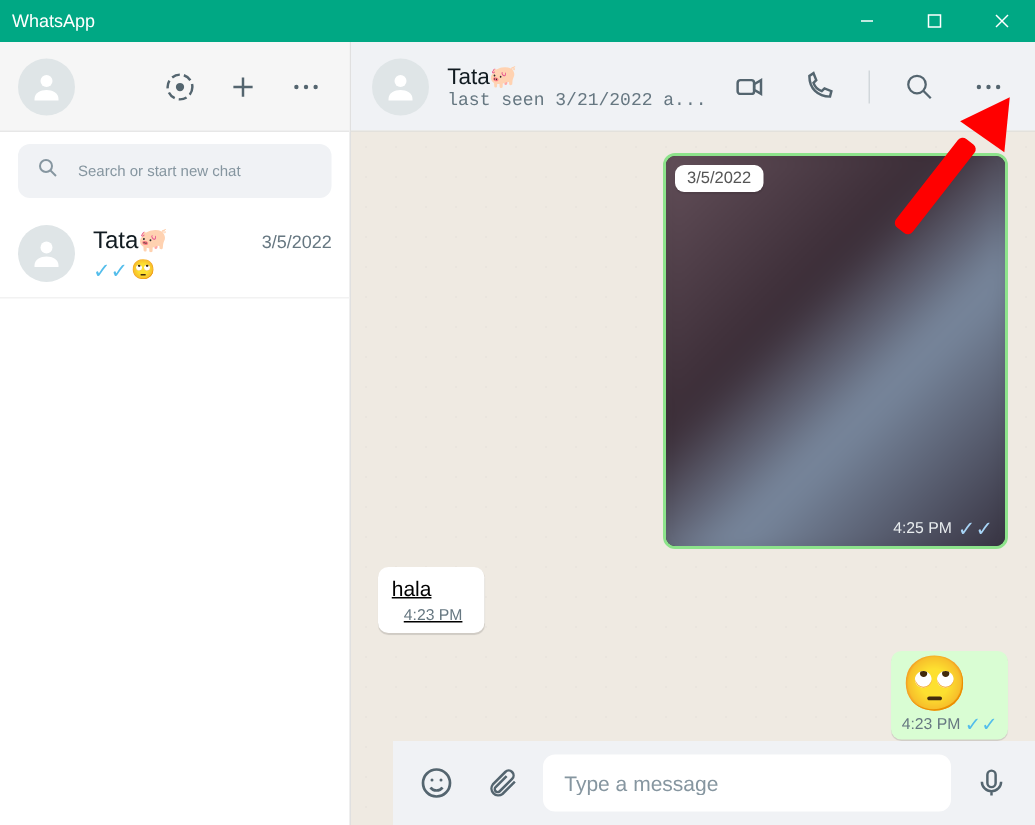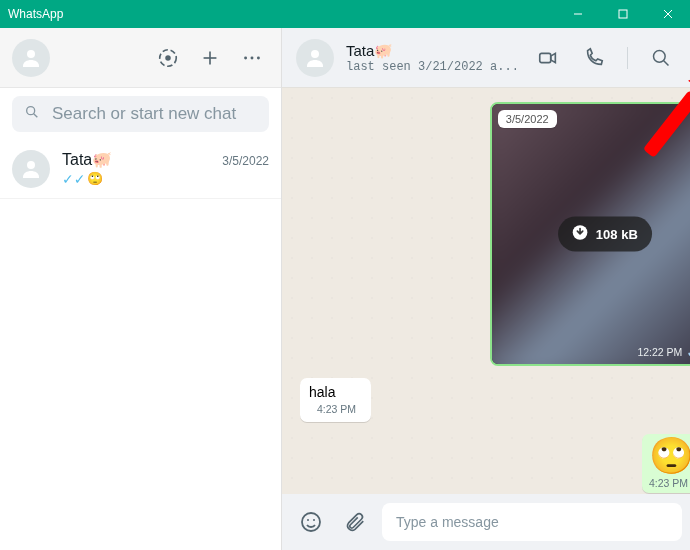--- a/index.html
+++ b/index.html
@@ -11,55 +11,55 @@
   .app { display: flex; height: calc(550px - 28px); }
   .left { width: 282px; border-right: 1px solid #e0e0e0; display:flex; flex-direction:column; background:#fff; }
   .left-header { height: 60px; background:#f6f6f6; display:flex; align-items:center; padding:0 12px; gap:8px; border-bottom:1px solid #e7e7e7; }
   .avatar { width: 38px; height:38px; border-radius:50%; background:#dfe5e7; display:flex; align-items:center; justify-content:center; }
   .avatar svg { fill:#fff; }
   .left-header .spacer { flex:1; }
   .iconbtn { width:34px; height:34px; display:flex; align-items:center; justify-content:center; color:#54656f; border-radius:50%; }
   .iconbtn svg { stroke:#54656f; fill:none; stroke-width:1.8; }
   .search-wrap { padding:8px 12px; }
   .search { background:#f0f2f5; border-radius:8px; height:36px; display:flex; align-items:center; padding:0 12px; gap:12px; color:#667781;}
-  .search input { border:none; background:transparent; outline:none; font-size:17px; color:#0369a1; flex:1; }
+  .search input { border:none; background:transparent; outline:none; font-size:10px; color:#0369a1; flex:1; }
   .search input::placeholder { color:#8696a0; }
   .chatlist { flex:1; overflow:auto; }
   .chatrow { display:flex; padding:10px 12px; gap:12px; border-bottom:1px solid #f2f2f2; }
   .chatrow .body { flex:1; min-width:0; }
   .chatrow .top { display:flex; justify-content:space-between; align-items:baseline; }
   .chatrow .name { font-size:16px; color:#111b21; }
   .chatrow .date { font-size:12px; color:#667781; }
   .chatrow .preview { font-size:13px; color:#667781; display:flex; align-items:center; gap:2px; margin-top:2px;}
   .ticks { color:#53bdeb; font-size:14px; line-height:1; }
   .right { flex:1; display:flex; flex-direction:column; background:#efeae2; position:relative; }
   .right-bg { position:absolute; inset:0; background:#efeae2; background-image: radial-gradient(circle at 10px 10px, rgba(0,0,0,0.02) 1px, transparent 1px); background-size:20px 20px; opacity:1; }
   .right-header { height:60px; background:#f0f2f5; display:flex; align-items:center; padding:0 14px; gap:12px; position:relative; z-index:2; border-bottom:1px solid #e3e1dc;}
   .right-header .info { flex:1; min-width:0; }
   .right-header .name { font-size:15px; color:#111b21; }
   .right-header .lastseen { font-size:12px; color:#667781; white-space:nowrap; overflow:hidden; text-overflow:ellipsis;font-family:Liberation Mono, monospace;}
   .right-header .sep { width:1px; height:22px; background:#d1d7db; margin:0 4px; }
   .messages { flex:1; overflow:auto; padding:14px 18px 10px; position:relative; z-index:1; display:flex; flex-direction:column; gap:6px;}
-  .bubble { max-width:75%; padding:6px 8px 6px 9px; border-radius:7px; font-size:14px; position:relative; box-shadow:0 1px 0.5px rgba(0,0,0,0.13);}
+  .bubble { max-width:75%; padding:6px 8px 6px 9px; border-radius:7px; font-size:14px; position:relative; box-shadow:0 1px 0.5px rgba(0,0,0,0.13);text-decoration:underline;}
   .bubble .time { font-size:10.5px; color:#667781; margin-left:8px; }
   .out { align-self:flex-end; }
   .in { align-self:flex-start; }
   .in .bubble { background:#fff; }
   .imgmsg { width:230px; border-radius:8px; border:2px solid #8de38b; overflow:hidden; background:#222; position:relative; align-self:flex-end;}
   .imgmsg .datechip { position:absolute; top:6px; left:6px; background:#fff; color:#555; font-size:11px; padding:3px 8px; border-radius:6px; box-shadow:0 1px 1px rgba(0,0,0,0.1); z-index:3;}
   .imgmsg .blur { width:100%; height:260px; background:linear-gradient(135deg,#6b5660 0%, #3a2c36 40%, #7a8aa0 60%, #2b2330 100%); filter:blur(10px); transform:scale(1.15);}
   .imgmsg .dl { position:absolute; top:50%; left:50%; transform:translate(-50%,-50%); background:rgba(30,30,30,0.78); color:#fff; border-radius:22px; padding:8px 14px; display:flex; align-items:center; gap:8px; font-size:13px; font-weight:600; z-index:3;}
   .imgmsg .dl svg { fill:#fff; }
   .imgmsg .imgtime { position:absolute; bottom:5px; right:8px; color:#e9edef; font-size:10.5px; z-index:3; display:flex; align-items:center; gap:4px;}
   .imgmsg .imgtime .ticks { color:#a8d5f7; }
   .emoji-bubble { background:#d9fdd3; border-radius:7px; padding:4px 7px 4px 7px; align-self:flex-end; box-shadow:0 1px 0.5px rgba(0,0,0,0.13);}
   .emoji-bubble .em { font-size:36px; line-height:1; }
   .emoji-bubble .meta { font-size:10.5px; color:#667781; display:flex; justify-content:flex-end; align-items:center; gap:3px; margin-top:2px;}
   .emoji-bubble .ticks { color:#53bdeb; font-size:13px;}
-  .composer { height:56px; background:#f0f2f5; display:flex; align-items:center; padding:0 12px; gap:10px; position:relative; z-index:2;}
+  .composer { height:56px; background:#f0f2f5; display:flex; align-items:center; padding:0 12px; gap:10px; position:relative; z-index:2;margin-left:28px;}
   .composer .input { flex:1; background:#fff; border-radius:8px; height:38px; display:flex; align-items:center; padding:0 14px;}
   .composer .input input { border:none; outline:none; background:transparent; font-size:14px; flex:1; color:#3b4a54;}
   .composer .input input::placeholder { color:#8696a0; }
   .arrow { position:absolute; z-index:20; pointer-events:none; }
   .arrow-shaft { position:absolute; width:75px; height:14px; background:#ff0000; transform:rotate(-52deg); border-radius:4px;}
   .arrow-head { position:absolute; width:0; height:0; border-left:18px solid transparent; border-right:18px solid transparent; border-bottom:32px solid #ff0000; transform:rotate(35deg); }
 </style>
 </head>
 <body>
 
@@ -184,29 +184,22 @@
             <circle cx="19" cy="12" r="1.6" fill="#54656f" stroke="none"></circle>
           </svg>
       </div>
     </div>
 
     <div class="messages">
       <div class="out" style="margin-bottom:6px;">
         <div class="imgmsg">
           <div class="datechip">3/5/2022</div>
           <div class="blur"></div>
-          <div class="dl">
-            <span><svg width="16" height="16" viewBox="0 0 24 24">
-                  <circle cx="12" cy="12" r="11" fill="#fff"></circle>
-                  <path d="M12 6v8m0 0l-4-4m4 4l4-4" stroke="#333" stroke-width="2.5" fill="none" stroke-linecap="round"></path>
-                </svg></span>
-            <span>108 kB</span>
-          </div>
           <div class="imgtime">
-            <span>12:22 PM</span>
+            <span>4:25 PM</span>
             <span class="ticks">✓✓</span>
           </div>
         </div>
       </div>
 
       <div class="in">
         <div class="bubble">
           <span>hala</span>
           <span class="time">4:23 PM</span>
         </div>

